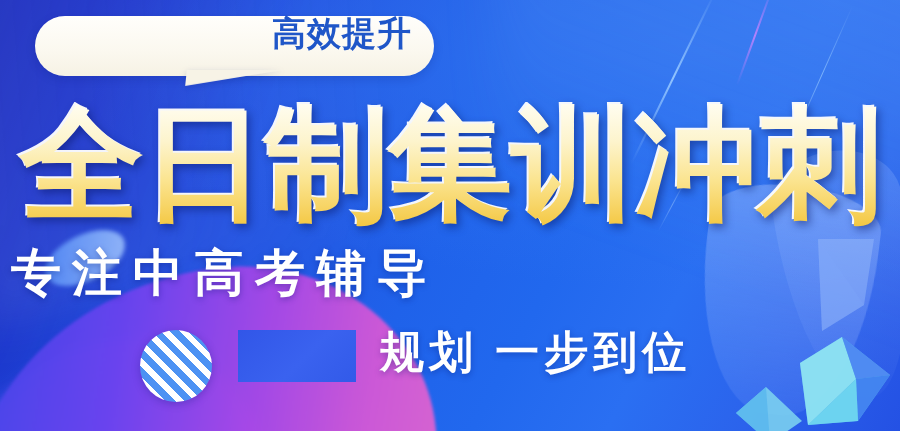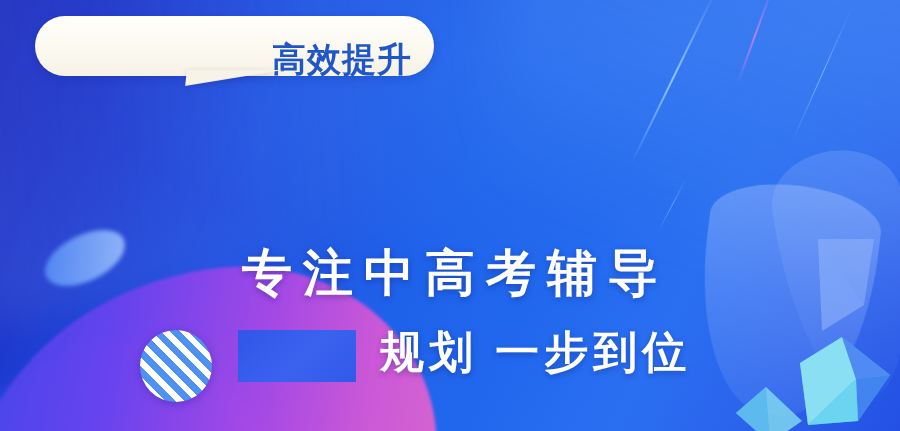--- a/index.html
+++ b/index.html
@@ -106,21 +106,21 @@
   .poly{position:absolute;}
   .poly svg{display:block;}
 
   
   .bubble{
     position:absolute;left:35px;top:16px;
     width:399px;height:60px;
     background:linear-gradient(180deg,#fffefb 0%,#fbf8ef 60%,#f6f2e4 100%);
     border-radius:30px;
     box-shadow:0 3px 10px rgba(8,20,110,.18);
-    display:flex;align-items:flex-end;justify-content:flex-end;
+    display:flex;align-items:flex-start;justify-content:flex-end;
     padding:0 22px 0 0;
   }
   .bubble-text{
     color:#1f56c8;
     font-size:34px;
     font-weight:bold;
     letter-spacing:1px;
     line-height:1;
     white-space:nowrap;
   }
@@ -149,21 +149,20 @@
     background-clip:text;
     color:transparent;
     -webkit-text-fill-color:transparent;
     filter:drop-shadow(-2px -2px 0 rgba(255,255,255,.95))
            drop-shadow(3px 4px 4px rgba(5,18,95,.45));
   }
 
   
   .subtitle{
     position:absolute;left:0;right:0;top:248px;
-    text-align:center;
     color:#ffffff;
     font-size:50px;
     font-weight:bold;
     letter-spacing:11px;
     line-height:1;
     white-space:nowrap;
     text-indent:11px;
     text-shadow:0 2px 6px rgba(6,20,110,.35);
   }
 
@@ -244,20 +243,21 @@
         <polygon points="40,0 86,66 44,92" fill="#7fa6f8" opacity=".35"></polygon>
       </svg>
     </div>
   </div>
 
   <div class="bubble">
     <span class="bubble-text">高效提升</span>
   </div>
   <div class="bubble-tail"></div>
 
+  <div class="headline">全日制集训冲刺</div>
 
   <div class="subtitle">专注中高考辅导</div>
 
   <div class="bottom-row">
     <div class="striped-circle"></div>
     <div class="block"></div>
     <div class="slogan">规划  一步到位</div>
   </div>
 
 </div>

